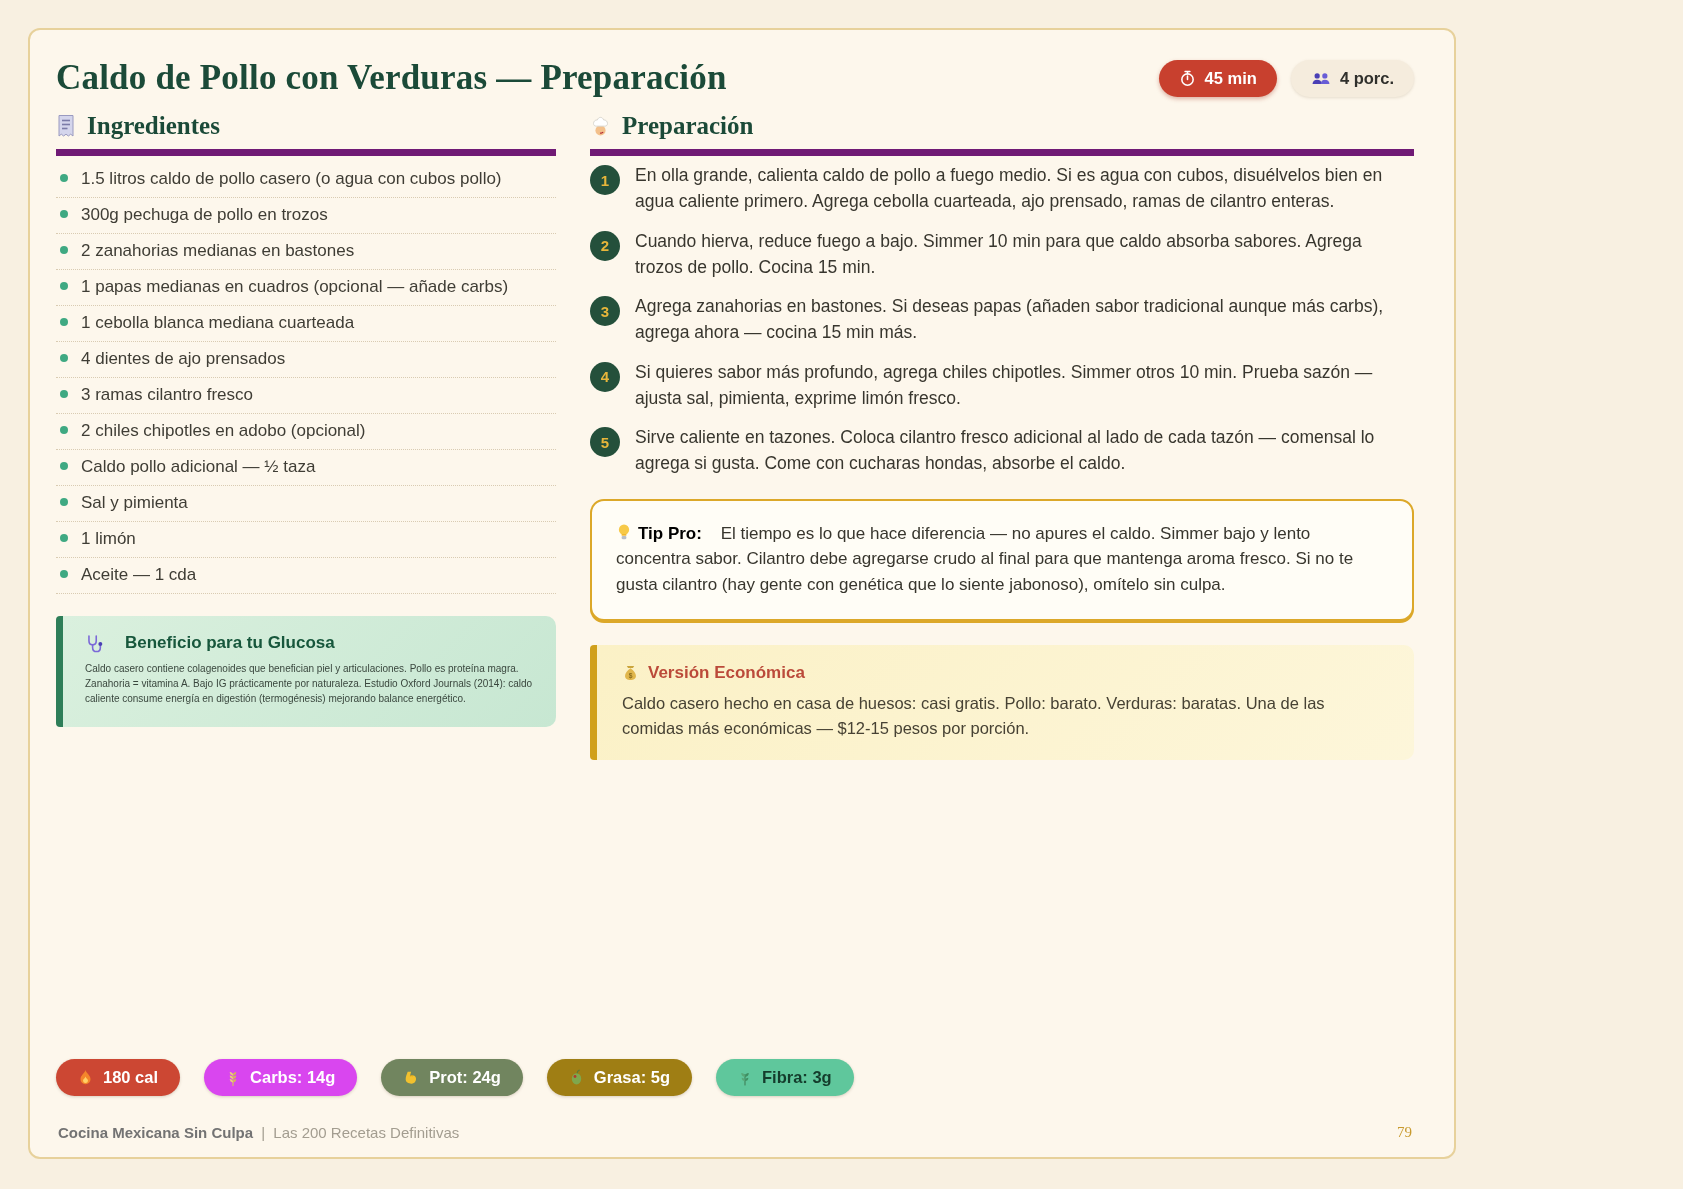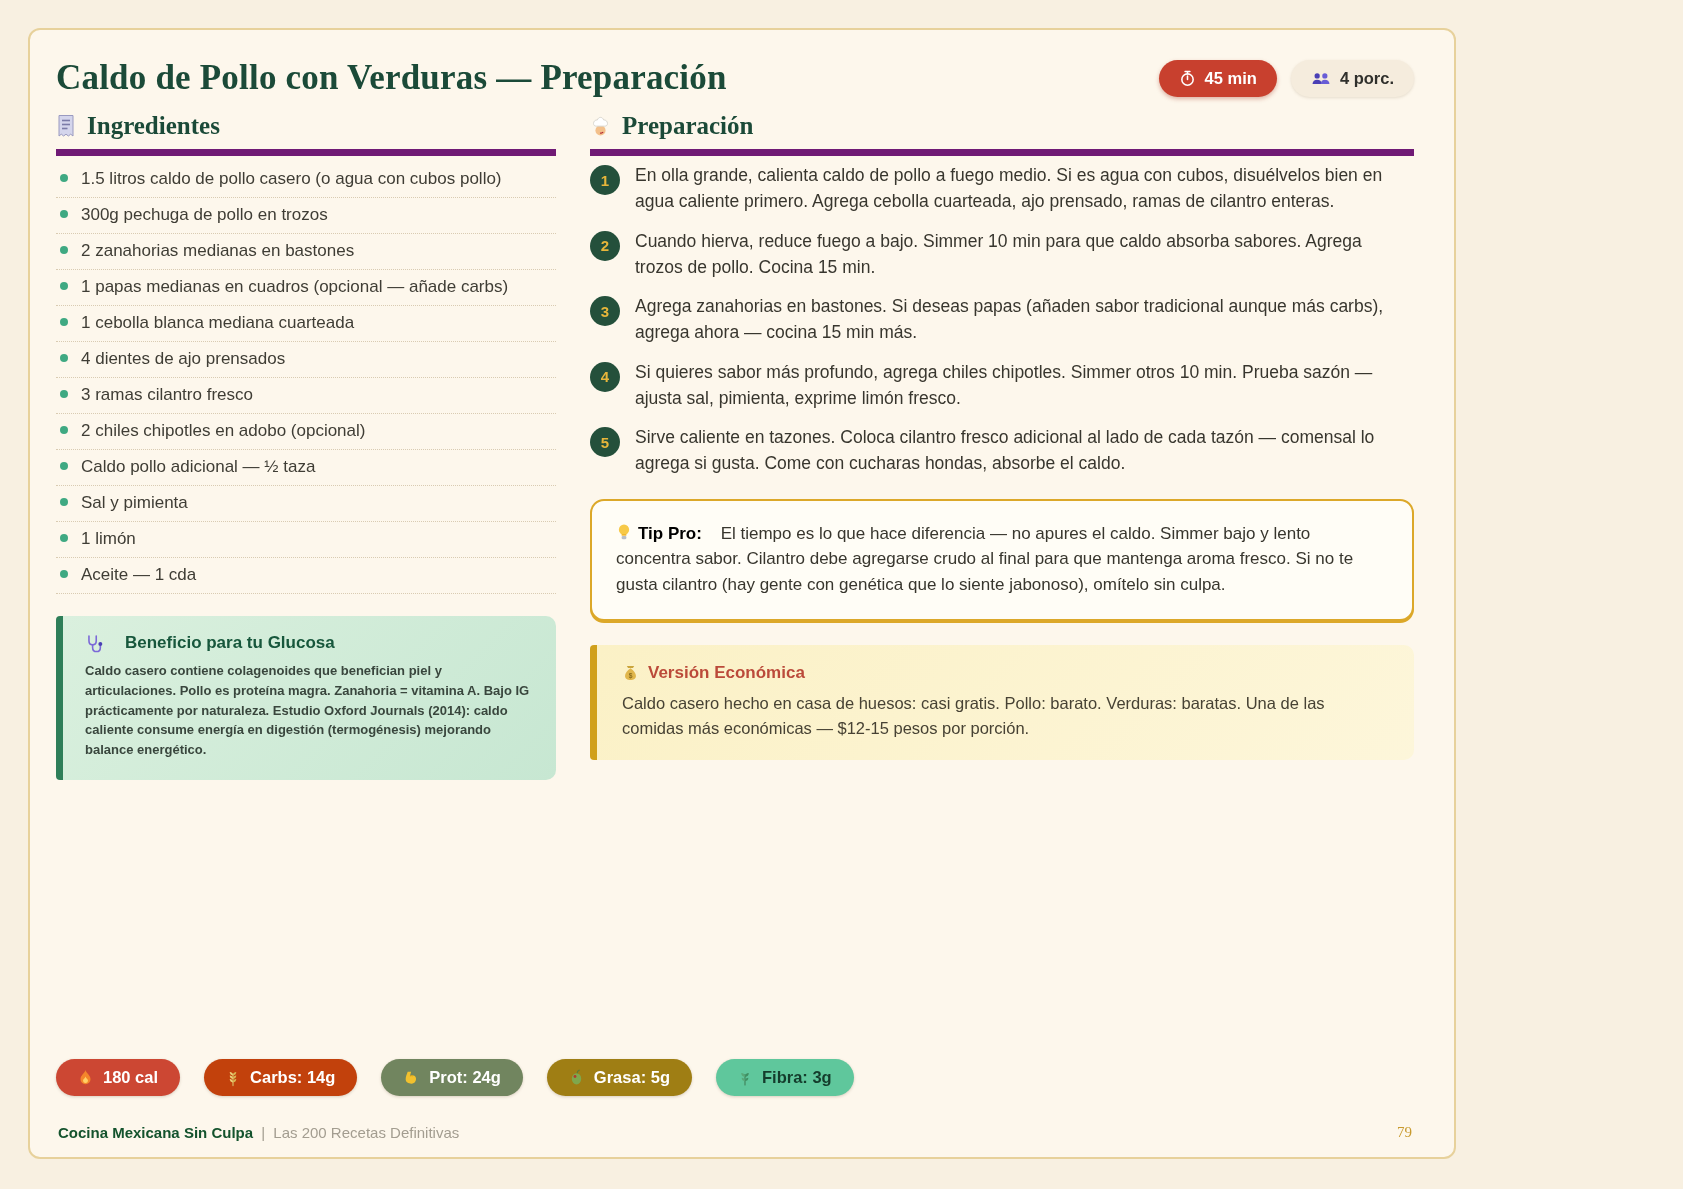--- a/index.html
+++ b/index.html
@@ -53,21 +53,21 @@
   }
   .dot { width:8px; height:8px; border-radius:50%; background:#3fa982; flex-shrink:0; position:relative; top:-2px; }
   .benefit-box {
     margin-top:22px;
     background:linear-gradient(135deg,#daf0de,#c7e7d2);
     border-left:7px solid #2e7e58;
     border-radius:4px 10px 10px 4px;
     padding:17px 20px 20px 22px;
   }
   .benefit-title { display:flex; align-items:center; gap:21px; font-size:17px; font-weight:700; color:#17573c; margin-bottom:8px; }
-  .benefit-text { font-size:13px; line-height:1.52; color:#39463d;font-weight:bold; }
+  .benefit-text { font-size:10px; line-height:1.52; color:#39463d; }
   
   .steps { list-style:none; }
   .step { display:flex; gap:15px; margin-bottom:13px; }
   .step-num {
     flex-shrink:0; width:30px; height:30px; border-radius:50%;
     background:#24503b; color:#e8b63b;
     font-size:15px; font-weight:700;
     display:flex; align-items:center; justify-content:center;
     margin-top:3px;
   }
@@ -99,21 +99,21 @@
     display:inline-flex; align-items:center; gap:10px;
     border-radius:999px; padding:9px 22px;
     font-size:16.5px; font-weight:700;
     box-shadow:0 1px 3px rgba(90,70,40,.22);
   }
   .card-footer {
     display:flex; align-items:center; justify-content:space-between;
     padding:2px 2px 16px 2px;
   }
   .footer-left { font-size:15px; }
-  .book-title { color:#14532d; font-weight:700; }
+  .book-title { color:#737373; font-weight:700; }
   .footer-sep { color:#a39d90; margin:0 4px; }
   .book-subtitle { color:#a39d90; }
   .page-number { font-family:"Liberation Serif", serif; font-size:15px; color:#c89a2e; }
 </style>
 </head>
 <body>
 
 <div class="card">
 
   <header class="card-header">
@@ -289,21 +289,21 @@
   <div class="nutri-row">
     <span class="nutri-badge" style="background: rgb(204, 71, 51); color: rgb(255, 255, 255);">
       <span class="icon">
         <svg width="15" height="18" viewBox="0 0 24 28">
             <path d="M12 1c1.2 5.5 8 8 8 15a8 8 0 0 1-16 0C4 9 10.8 6.5 12 1z" fill="#f4862b"></path>
             <path d="M12 11.5c.7 3 4 3.9 4 6.8A4 4 0 0 1 12 22a4 4 0 0 1-4-3.7c0-2.9 3.3-3.8 4-6.8z" fill="#ffd166"></path>
           </svg>
       </span>
       <span>180 cal</span>
     </span>
-    <span class="nutri-badge" style="background: #c2410c; color: rgb(255, 255, 255);">
+    <span class="nutri-badge" style="background: #d946ef; color: rgb(255, 255, 255);">
       <span class="icon">
         <svg width="14" height="18" viewBox="0 0 24 28">
             <path d="M12 27V7" stroke="#d9bb62" stroke-width="2" stroke-linecap="round"></path>
             <path d="M12 9.5c-3.4 0-5.6-2.3-5.6-5.7 3.4 0 5.6 2.3 5.6 5.7z" fill="#ecd27a"></path>
             <path d="M12 9.5c3.4 0 5.6-2.3 5.6-5.7-3.4 0-5.6 2.3-5.6 5.7z" fill="#d9b854"></path>
             <path d="M12 15.5c-3.4 0-5.6-2.3-5.6-5.7 3.4 0 5.6 2.3 5.6 5.7z" fill="#ecd27a"></path>
             <path d="M12 15.5c3.4 0 5.6-2.3 5.6-5.7-3.4 0-5.6 2.3-5.6 5.7z" fill="#d9b854"></path>
             <path d="M12 21.5c-3.4 0-5.6-2.3-5.6-5.7 3.4 0 5.6 2.3 5.6 5.7z" fill="#ecd27a"></path>
             <path d="M12 21.5c3.4 0 5.6-2.3 5.6-5.7-3.4 0-5.6 2.3-5.6 5.7z" fill="#d9b854"></path>
           </svg>

